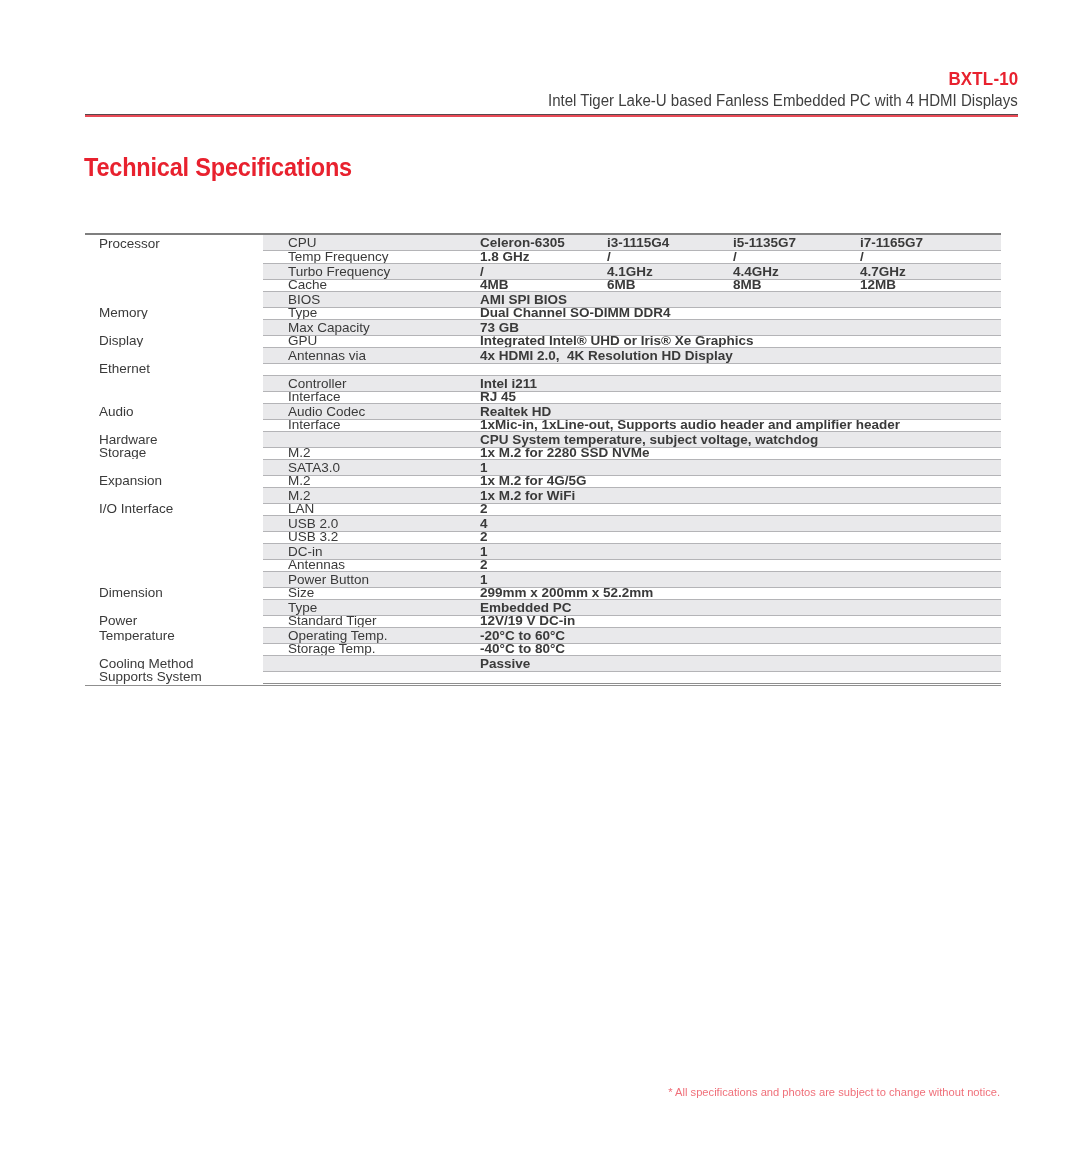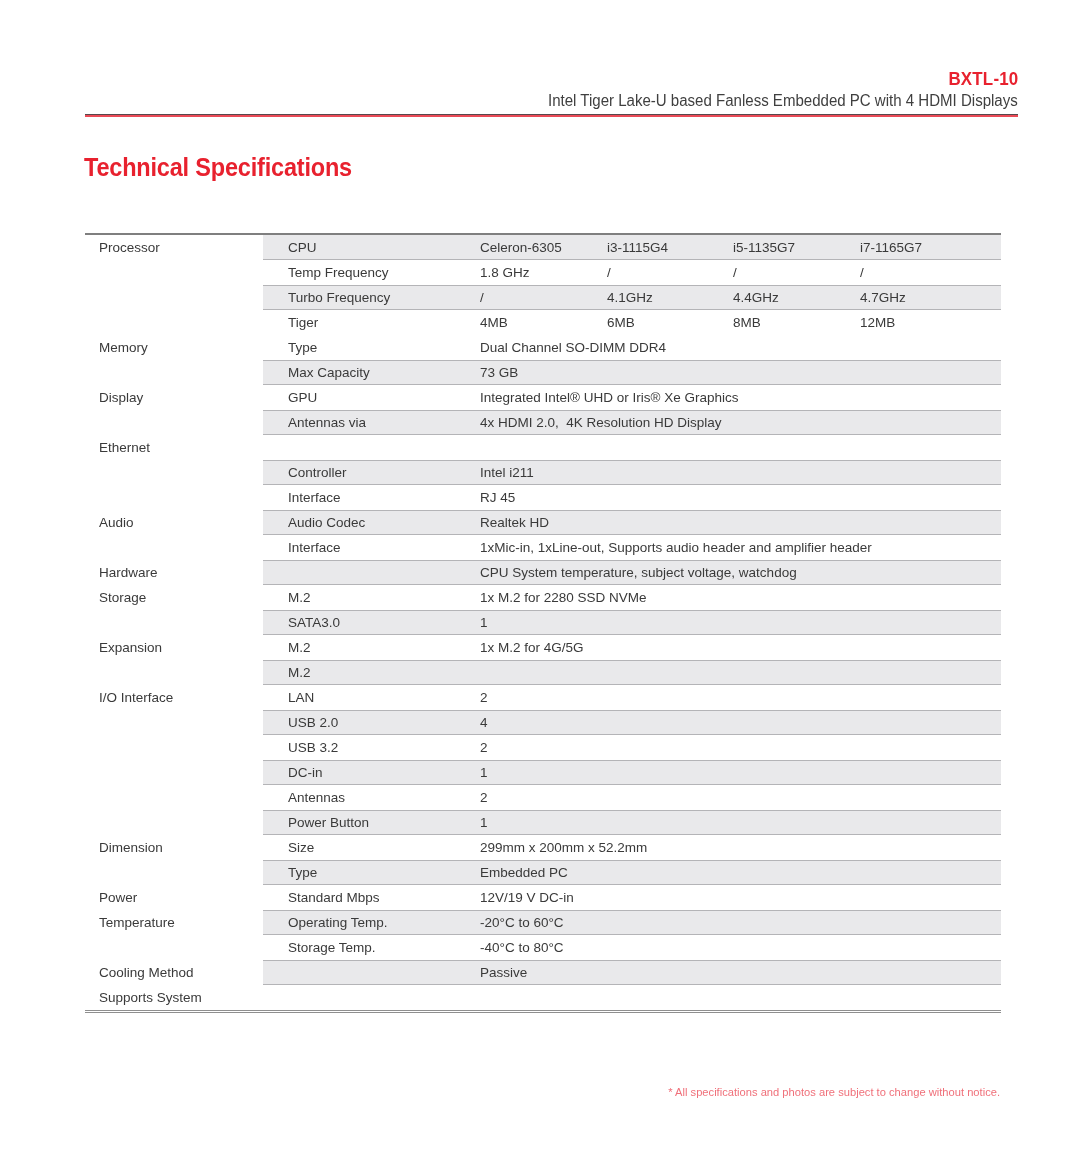--- a/index.html
+++ b/index.html
@@ -31,37 +31,37 @@
   .page-title{
     position:absolute;left:84px;top:153px;
     font-size:25px;color:var(--red);font-weight:600;letter-spacing:-.2px;
     transform:scaleX(.94);transform-origin:left center;white-space:nowrap;
   }
   .spec-table{
     position:absolute;left:85px;top:233px;width:916px;
     border-top:2px solid #7f7f7f;
     border-bottom:3px double #8f8f8f;
   }
-  .spec-row{display:grid;grid-template-columns:178px 1fr;height:25px;}
+  .spec-row{display:grid;grid-template-columns:178px 1fr;height:14px;}
   .cat{
     display:flex;align-items:center;padding-left:14px;
     font-size:13.5px;white-space:nowrap;background:#fff;
   }
   .row-body{
     display:grid;grid-template-columns:217px 127px 126px 127px 1fr;
     align-items:center;box-sizing:border-box;
   }
   .row-body.shaded{
     background:var(--row-gray);
     border-top:1px solid var(--row-line);
     border-bottom:1px solid var(--row-line);
   }
   .spec-row:first-child .row-body{border-top:none;}
   .sublabel{padding-left:25px;font-size:13.5px;white-space:nowrap;}
-  .val{font-size:13.5px;white-space:pre;}
+  .val{font-size:13.5px;white-space:pre;font-weight:bold;}
   .val.span{grid-column:2 / -1;}
   .footnote{
     position:absolute;top:1086px;right:80px;
     font-size:11.5px;color:var(--soft-red);
     transform:scaleX(.97);transform-origin:right center;white-space:nowrap;
   }
 </style>
 </head>
 <body>
 
@@ -102,28 +102,35 @@
         <div class="sublabel">Turbo Frequency</div>
         <div class="val">/</div>
         <div class="val">4.1GHz</div>
         <div class="val">4.4GHz</div>
         <div class="val">4.7GHz</div>
       </div>
     </div>
     <div class="spec-row">
       <div class="cat"></div>
       <div class="row-body">
-        <div class="sublabel">Tiger</div>
+        <div class="sublabel">Cache</div>
         <div class="val">4MB</div>
         <div class="val">6MB</div>
         <div class="val">8MB</div>
         <div class="val">12MB</div>
       </div>
     </div>
     <div class="spec-row">
+      <div class="cat"></div>
+      <div class="row-body shaded">
+        <div class="sublabel">BIOS</div>
+        <div class="val span">AMI SPI BIOS</div>
+      </div>
+    </div>
+    <div class="spec-row">
       <div class="cat">Memory</div>
       <div class="row-body">
         <div class="sublabel">Type</div>
         <div class="val span">Dual Channel SO-DIMM DDR4</div>
       </div>
     </div>
     <div class="spec-row">
       <div class="cat"></div>
       <div class="row-body shaded">
         <div class="sublabel">Max Capacity</div>
@@ -200,20 +207,21 @@
       <div class="cat">Expansion</div>
       <div class="row-body">
         <div class="sublabel">M.2</div>
         <div class="val span">1x M.2 for 4G/5G</div>
       </div>
     </div>
     <div class="spec-row">
       <div class="cat"></div>
       <div class="row-body shaded">
         <div class="sublabel">M.2</div>
+        <div class="val span">1x M.2 for WiFi</div>
       </div>
     </div>
     <div class="spec-row">
       <div class="cat">I/O Interface</div>
       <div class="row-body">
         <div class="sublabel">LAN</div>
         <div class="val span">2</div>
       </div>
     </div>
     <div class="spec-row">
@@ -261,21 +269,21 @@
     <div class="spec-row">
       <div class="cat"></div>
       <div class="row-body shaded">
         <div class="sublabel">Type</div>
         <div class="val span">Embedded PC</div>
       </div>
     </div>
     <div class="spec-row">
       <div class="cat">Power</div>
       <div class="row-body">
-        <div class="sublabel">Standard Mbps</div>
+        <div class="sublabel">Standard Tiger</div>
         <div class="val span">12V/19 V DC-in</div>
       </div>
     </div>
     <div class="spec-row">
       <div class="cat">Temperature</div>
       <div class="row-body shaded">
         <div class="sublabel">Operating Temp.</div>
         <div class="val span">-20°C to 60°C</div>
       </div>
     </div>

